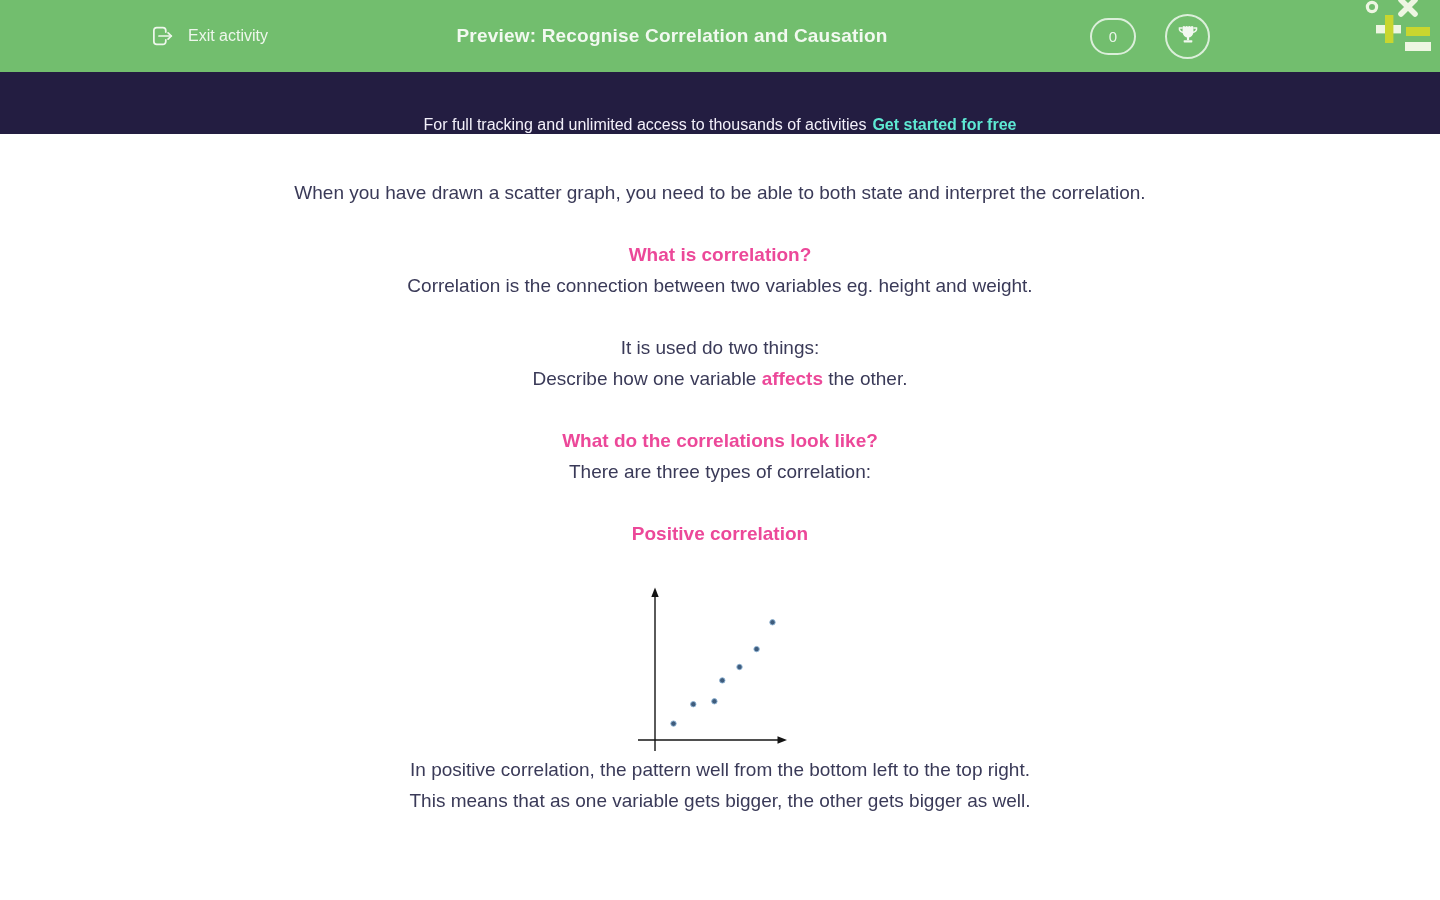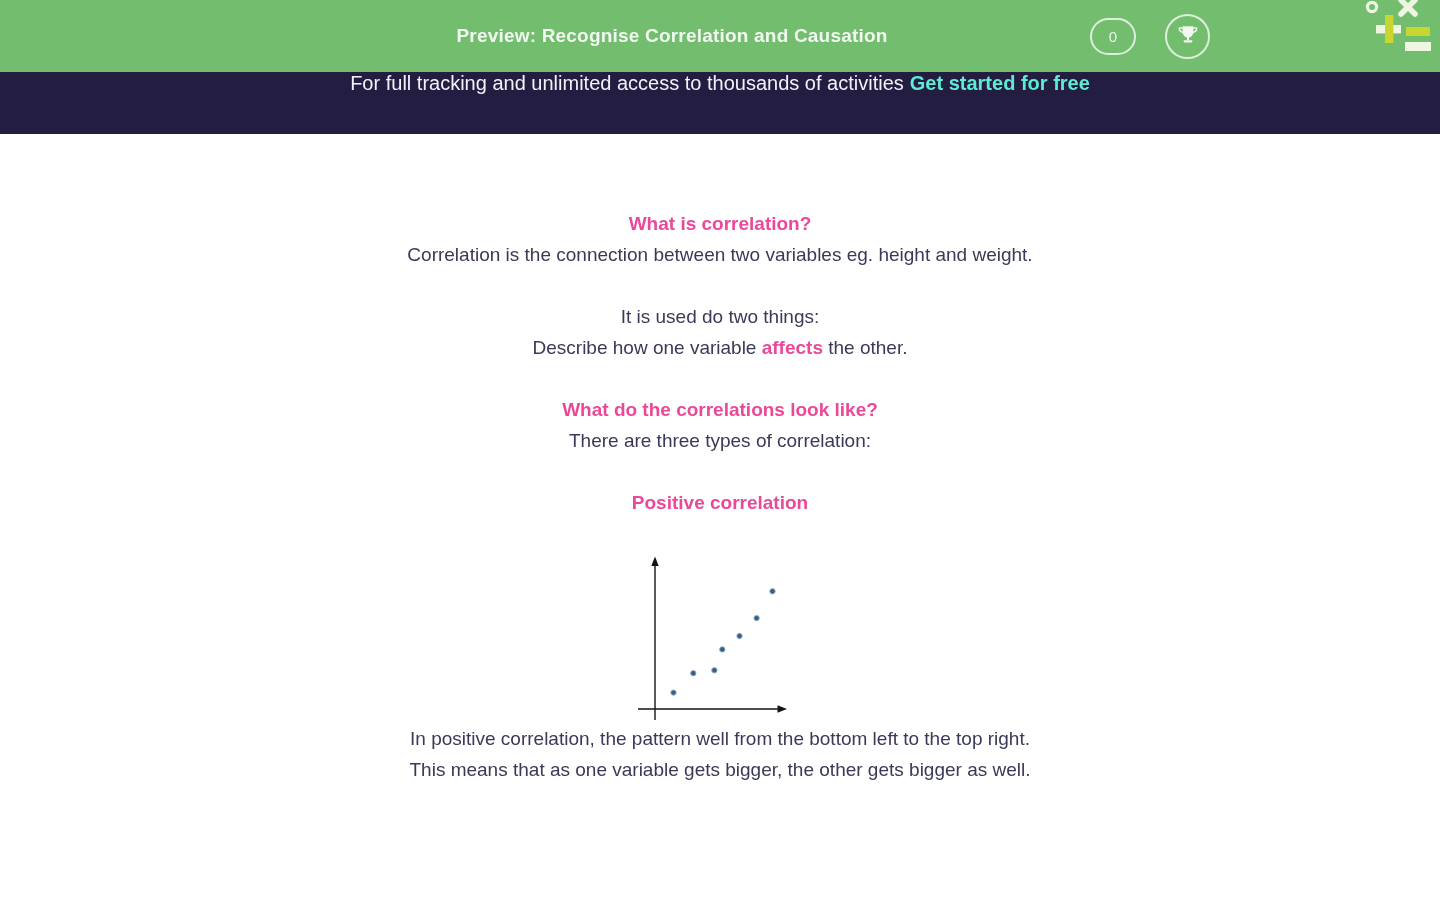--- a/index.html
+++ b/index.html
@@ -42,22 +42,22 @@
     border-radius: 50%;
     background: transparent; cursor: pointer;
     display: flex; align-items: center; justify-content: center;
   }
   .brand-logo { position: absolute; right: 0; top: 0; }
 
   
   .promo-banner {
     width: 100%; height: 62px;
     background: #231d41;
-    display: flex; align-items: flex-start; justify-content: center;
-    color: #f3f0fa; font-size: 20px; gap: 6px;
+    display: flex; align-items: flex-end; justify-content: center;
+    color: #f3f0fa; font-size: 16px; gap: 6px;
   }
   .promo-banner a {
     color: #5eead4; font-weight: 700; text-decoration: none; cursor: pointer;
   }
 
   
   .content {
     padding-top: 43px;
     text-align: center;
     color: #3a3a58;
@@ -74,20 +74,30 @@
     display: flex; justify-content: center;
   }
   .scatter-fig svg { transform: translateX(-15px); display: block; }
   .after-fig { margin-top: 37px; }
   .dot { fill: #3f5c7c; stroke: #8fb4d6; stroke-width: 0.9; }
 </style>
 </head>
 <body>
 
 <header class="app-header">
+  <button class="exit-btn">
+    <span>
+      <svg width="28" height="26" viewBox="0 0 24 24" fill="none" stroke="#eef7ec" stroke-width="1.6" stroke-linecap="round" stroke-linejoin="round">
+        <path d="M15.5 8.4 V6.9 A2.7 2.7 0 0 0 12.8 4.2 H7.2 A2.7 2.7 0 0 0 4.5 6.9 v10.2 A2.7 2.7 0 0 0 7.2 19.8 h5.6 a2.7 2.7 0 0 0 2.7-2.7 v-1.5"></path>
+        <line x1="9.2" y1="12" x2="20.6" y2="12"></line>
+        <path d="M17.6 9.1 l3 2.9 -3 2.9"></path>
+      </svg>
+    </span>
+    <span>Exit activity</span>
+  </button>
 
   <div class="header-title">Preview: Recognise Correlation and Causation</div>
 
   <div class="score-pill">
     <span>0</span>
   </div>
 
   <button class="trophy-btn">
     <span>
       <svg width="26" height="26" viewBox="0 0 24 24">
@@ -111,20 +121,21 @@
     </svg>
   </span>
 </header>
 
 <div class="promo-banner">
   <span>For full tracking and unlimited access to thousands of activities</span>
   <a href="#">Get started for free</a>
 </div>
 
 <main class="content">
+  <p>When you have drawn a scatter graph, you need to be able to both state and interpret the correlation.</p>
 
   <h2 class="gap">What is correlation?</h2>
   <p>Correlation is the connection between two variables eg. height and weight.</p>
 
   <p class="gap">It is used do two things:</p>
   <p><span>Describe how one variable </span><span class="bold">affects</span><span> the other.</span></p>
 
   <h2 class="gap">What do the correlations look like?</h2>
   <p>There are three types of correlation:</p>
 

